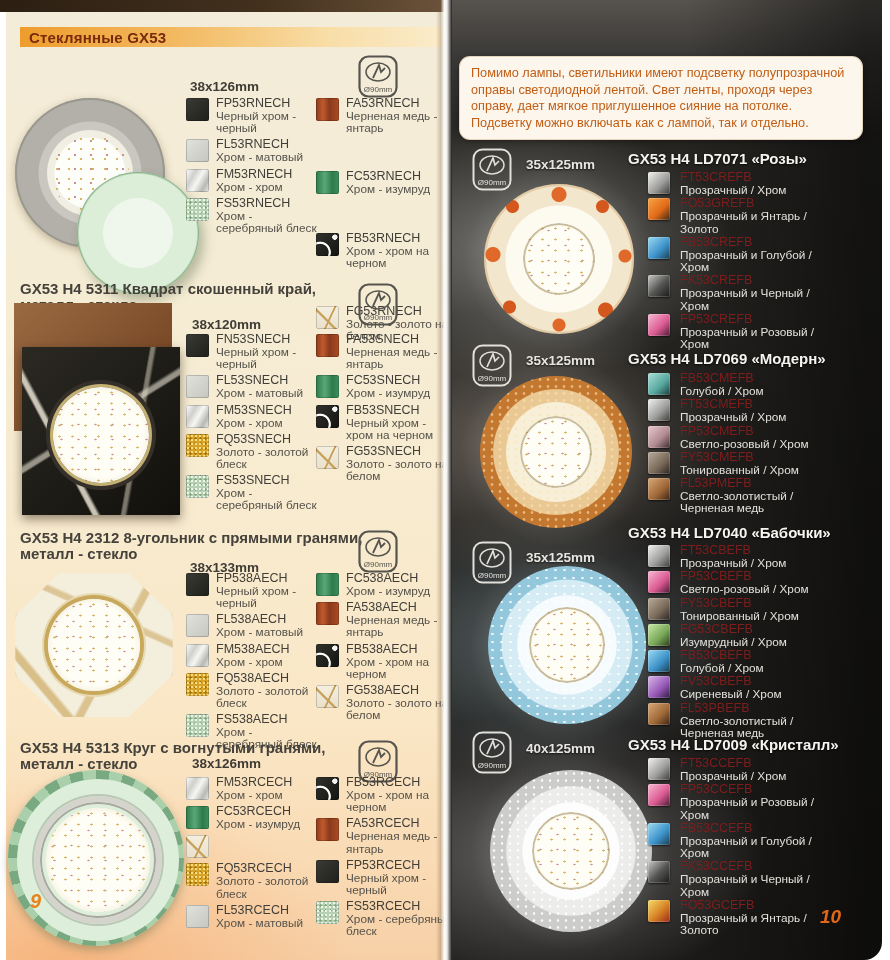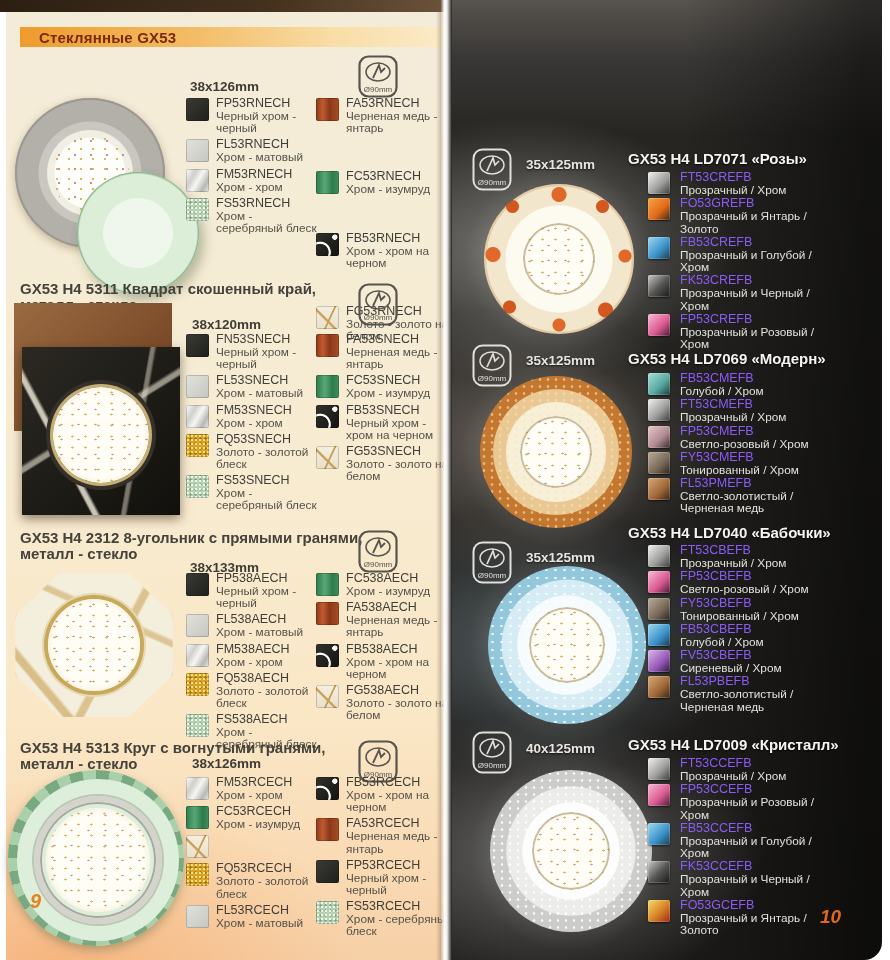--- a/index.html
+++ b/index.html
@@ -8,21 +8,21 @@
 
   
   .page-left{position:absolute;left:6px;top:0;width:438px;height:960px;
     background:
       radial-gradient(420px 260px at 12% 100%, rgba(246,150,80,.45), rgba(246,150,80,0) 70%),
       linear-gradient(180deg,#f3ecd9 0%,#f7ecd2 45%,#fae7c6 75%,#f9d9b2 92%,#f6cfa6 100%);}
   .topstrip{position:absolute;left:0;top:0;width:444px;height:12px;
       background:linear-gradient(90deg,#2c1f12,#43311e 60%,#6b523a);}
   .fold{position:absolute;left:436px;top:0;width:16px;height:960px;z-index:5;
       background:linear-gradient(90deg,rgba(110,80,50,0),rgba(110,80,50,.28) 28%,#fdfdfc 52%,#f2f0ec 68%,rgba(20,20,20,.85) 100%);}
-  .hdr{position:absolute;height:20px;display:flex;align-items:center;padding-left:19px;
+  .hdr{position:absolute;height:20px;display:flex;align-items:center;padding-left:9px;
       font-weight:bold;font-size:15px;letter-spacing:.2px;}
   .hdr-left{left:20px;top:27px;width:415px;color:#7a2a0c;
       background:linear-gradient(90deg,#ee9c2c,#f3bc66 40%,#f8dda6 72%,#fbeccb);}
   .lsec{position:absolute;left:20px;width:424px;}
   .sec-title{position:absolute;left:0;font-weight:bold;font-size:15px;line-height:16px;color:#45423c;white-space:nowrap;}
   .dim{position:absolute;font-weight:bold;font-size:13.5px;color:#3f3c36;}
   .hole-icon{position:absolute;width:40px;height:46px;color:#56544e;}
   .hole-icon svg{display:block;}
   .col{position:absolute;display:flex;flex-direction:column;}
   .item{display:flex;gap:7px;align-items:flex-start;margin-bottom:4px;}
@@ -118,21 +118,21 @@
   .rblock{position:absolute;left:444px;width:438px;}
   .rtitle{position:absolute;left:184px;font-weight:bold;font-size:15px;color:#f5f4f0;white-space:nowrap;
       text-shadow:0 1px 2px rgba(0,0,0,.8);}
   .rdim{position:absolute;left:82px;font-weight:bold;font-size:13.5px;color:#e8e6e2;text-shadow:0 1px 2px rgba(0,0,0,.7);}
   .rhole{position:absolute;left:28px;width:40px;height:46px;color:#e2e0da;}
   .rlist{position:absolute;left:204px;display:flex;flex-direction:column;width:212px;}
   .ritem{display:flex;gap:10px;align-items:flex-start;margin-bottom:1px;}
   .rsw{width:22px;height:22px;flex:0 0 auto;margin-top:1px;border-radius:2px;
       box-shadow:inset 0 0 0 1px rgba(255,255,255,.18),0 1px 2px rgba(0,0,0,.6);}
   .ritem .it-txt{max-width:152px;}
-  .rcode{display:block;font-size:12.5px;line-height:13px;color:#8b5cf6;}
+  .rcode{display:block;font-size:12.5px;line-height:13px;color:#7f1d1d;}
   .rdesc{display:block;font-size:11.8px;line-height:12.3px;color:#e2e0da;}
 
   
   .rsw[data-sw="cr-silver"]{background:linear-gradient(135deg,#f2f2f0,#9c9c9a 58%,#3c3c3a);}
   .rsw[data-sw="cr-orange"]{background:linear-gradient(135deg,#f9a444,#e06a18 58%,#3c2812);}
   .rsw[data-sw="cr-blue"]{background:linear-gradient(135deg,#9cdaf2,#3c92ca 58%,#1a3c4e);}
   .rsw[data-sw="cr-black"]{background:linear-gradient(135deg,#cacaca,#565654 52%,#181816);}
   .rsw[data-sw="cr-pink"]{background:linear-gradient(135deg,#f9bad2,#da5a92 58%,#4a1a32);}
   .rsw[data-sw="cr-teal"]{background:linear-gradient(135deg,#aadfd8,#57a8a0 58%,#1a3a38);}
   .rsw[data-sw="cr-lightpink"]{background:linear-gradient(135deg,#e9caca,#b08a92 58%,#3a2a2c);}
@@ -528,20 +528,21 @@
       </div>
   </div>
 
   <div class="pagenum pn9">9</div>
 
   <div class="fold"></div>
 
   <div class="page-right"></div>
 
 
+  <div class="intro">Помимо лампы, светильники имеют подсветку полупрозрачной оправы светодиодной лентой. Свет ленты, проходя через оправу, дает мягкое приглушенное сияние на потолке. Подсветку можно включать как с лампой, так и отдельно.</div>
 
   <div class="rblock" style="top:0;">
     <div class="rhole" style="top:148px;">
       <svg viewBox="0 0 40 46" width="40" height="46">
           <rect x="1.5" y="1.5" width="37" height="40" rx="9" fill="none" stroke="currentColor" stroke-width="2"></rect>
           <ellipse cx="20" cy="17" rx="12" ry="9" fill="none" stroke="currentColor" stroke-width="1.4"></ellipse>
           <path d="M15 23 L21 10 L23 17 L27 13" fill="none" stroke="currentColor" stroke-width="1.7"></path>
           <text x="20" y="37" font-size="8" text-anchor="middle" fill="currentColor">Ø90mm</text>
         </svg>
     </div>
@@ -678,20 +679,27 @@
           </span>
         </div>
         <div class="ritem">
           <span class="rsw" data-sw="cr-tinted"></span>
           <span class="it-txt">
             <span class="rcode">FY53CBEFB</span>
             <span class="rdesc">Тонированный / Хром</span>
           </span>
         </div>
         <div class="ritem">
+          <span class="rsw" data-sw="cr-green"></span>
+          <span class="it-txt">
+            <span class="rcode">FG53CBEFB</span>
+            <span class="rdesc">Изумрудный / Хром</span>
+          </span>
+        </div>
+        <div class="ritem">
           <span class="rsw" data-sw="cr-blue"></span>
           <span class="it-txt">
             <span class="rcode">FB53CBEFB</span>
             <span class="rdesc">Голубой / Хром</span>
           </span>
         </div>
         <div class="ritem">
           <span class="rsw" data-sw="cr-purple"></span>
           <span class="it-txt">
             <span class="rcode">FV53CBEFB</span>

